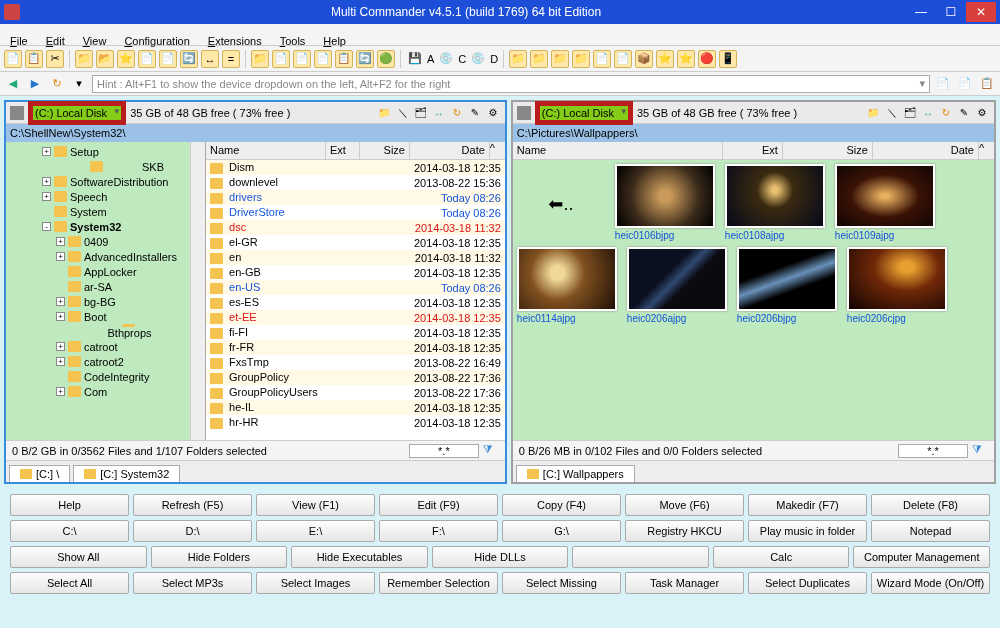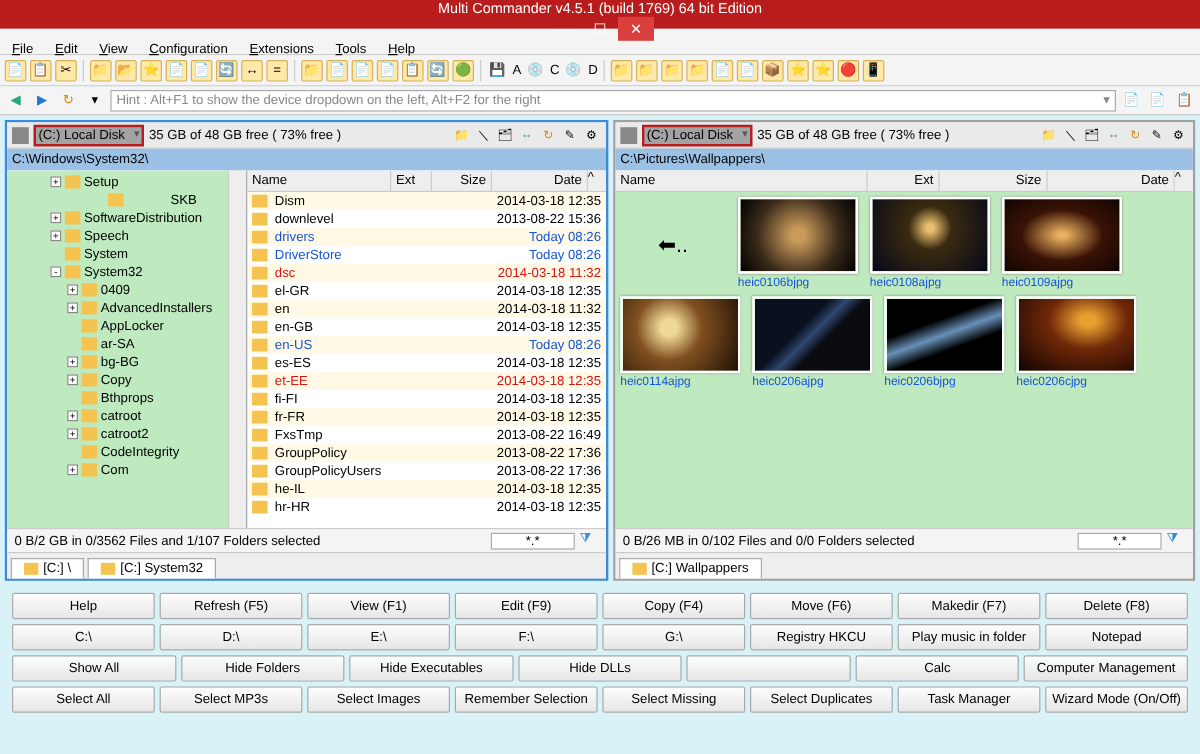--- a/index.html
+++ b/index.html
@@ -1,49 +1,49 @@
 <!DOCTYPE html>
 <html><head>
 <meta charset="utf-8">
 <style>
 * { box-sizing: border-box; margin: 0; padding: 0; }
 body { font-family: "Segoe UI", Tahoma, sans-serif; font-size: 11px; background: #d9f2f7; width: 1000px; height: 628px; overflow: hidden; }
-.titlebar { background: #b91c1c; color: #fff; height: 24px; display: flex; align-items: center; padding: 0 4px; flex-direction: column; }
+.titlebar { background: #1d4ed8; color: #fff; height: 24px; display: flex; align-items: center; padding: 0 4px; }
 .titlebar .appicon { width: 16px; height: 16px; background: #c44; border-radius: 2px; margin-right: 6px; }
 .titlebar .title { flex: 1; text-align: center; font-size: 12px; }
 .winbtns { display: flex; }
 .winbtn { width: 30px; height: 20px; display: flex; align-items: center; justify-content: center; color: #fff; font-size: 12px; }
 .winbtn.close { background: #d9403d; }
 .menubar { background: #f4f4f4; height: 22px; display: flex; align-items: center; padding: 0 6px; gap: 10px; border-bottom: 1px solid #ccc; }
 .menuitem { padding: 2px 4px; margin-top: 12px; }
 .menuitem u { text-decoration: underline; }
 .toolbar { background: #f4f4f4; height: 26px; display: flex; align-items: center; padding: 0 4px; gap: 3px; border-bottom: 1px solid #ccc; overflow: hidden; }
 .tbtn { width: 18px; height: 18px; display: inline-flex; align-items: center; justify-content: center; font-size: 11px; border: 1px solid transparent; }
 .tbtn.ico { background: #ffe8a8; border: 1px solid #d4b25a; border-radius: 2px; }
 .tsep { width: 1px; height: 18px; background: #ccc; margin: 0 2px; }
 .navbar { background: #f4f4f4; height: 24px; display: flex; align-items: center; padding: 0 4px; gap: 4px; border-bottom: 1px solid #ccc; }
 .navbtn { width: 18px; height: 18px; display: inline-flex; align-items: center; justify-content: center; }
 .addrbox { flex: 1; height: 18px; border: 1px solid #aaa; background: #fff; padding: 0 4px; display: flex; align-items: center; color: #888; font-size: 11px; }
 .panels { display: flex; height: 392px; padding: 4px; gap: 4px; }
 .panel { flex: 1; border: 2px solid #3a8bd9; background: #fff; display: flex; flex-direction: column; }
 .panel.right { border-color: #a0a0a0; }
 .driverow { background: #eaeaea; height: 22px; display: flex; align-items: center; padding: 0 4px; gap: 4px; font-size: 11px; border-bottom: 1px solid #ccc; }
 .driveico { width: 14px; height: 14px; background: #888; }
-.drivesel { border: 2px solid #b91c1c; background: #a3a3a3; padding: 1px 14px 1px 2px; font-size: 11px; position: relative; }
+.drivesel { border: 5px solid #b91c1c; background: #84cc16; padding: 1px 14px 1px 2px; font-size: 11px; position: relative; }
 .drivesel::after { content: "▾"; position: absolute; right: 2px; top: 0; font-size: 9px; color: #555; }
 .drivestats { flex: 1; }
 .drvt { display: flex; gap: 2px; }
 .drvbtn { width: 16px; height: 16px; display: inline-flex; align-items: center; justify-content: center; font-size: 10px; }
 .pathbar { background: #9bc2e6; height: 18px; padding: 0 4px; display: flex; align-items: center; font-size: 11px; }
 .splitbody { flex: 1; display: flex; overflow: hidden; }
 .tree { width: 200px; background: #bfe9bf; border-right: 1px solid #aaa; overflow: hidden; font-size: 11px; padding: 2px; position: relative; }
 .tnode { display: flex; align-items: center; height: 15px; white-space: nowrap; }
 .texp { width: 9px; height: 9px; border: 1px solid #888; background: #fff; font-size: 8px; line-height: 7px; text-align: center; margin-right: 3px; }
 .tico { width: 13px; height: 11px; background: #f5c450; margin-right: 3px; border-radius: 1px; }
-.tlbl.bold { font-weight: normal; }
+.tlbl.bold { font-weight: bold; }
 .filelist { flex: 1; display: flex; flex-direction: column; overflow: hidden; }
 .flhdr { display: flex; background: #eee; border-bottom: 1px solid #ccc; height: 18px; font-size: 11px; }
 .flcol { border-right: 1px solid #ccc; padding: 2px 4px; }
 .flrows { flex: 1; overflow: hidden; }
 .flrow { display: flex; height: 15px; font-size: 11px; align-items: center; }
 .flrow:nth-child(odd) { background: #fff9e6; }
 .flrow:nth-child(even) { background: #fff; }
 .flrow.blue { color: #1454d9; }
 .flrow.red { color: #d91414; }
 .flcell { padding: 0 4px; overflow: hidden; white-space: nowrap; }
@@ -153,21 +153,21 @@
       <div class="drvt">
         <span class="drvbtn">📁</span>
         <span class="drvbtn">＼</span>
         <span class="drvbtn">🗂</span>
         <span class="drvbtn" style="color:#2a7">↔</span>
         <span class="drvbtn" style="color:#d80">↻</span>
         <span class="drvbtn">✎</span>
         <span class="drvbtn">⚙</span>
       </div>
     </div>
-    <div class="pathbar">C:\Windows\System32\</div>
+    <div class="pathbar">C:\ShellNew\System32\</div>
     <div class="splitbody">
       <div class="tree" id="left-tree">
           <div class="tnode" style="padding-left: 34px;">
             <span class="texp">+</span>
             <span class="tico"></span>
             <span class="tlbl">Setup</span>
           </div>
           <div class="tnode" style="padding-left: 34px; gap: 36px;">
             <span style="width:12px;display:inline-block"></span>
             <span class="tico"></span>
@@ -214,23 +214,23 @@
             <span class="tlbl">ar-SA</span>
           </div>
           <div class="tnode" style="padding-left: 48px;">
             <span class="texp">+</span>
             <span class="tico"></span>
             <span class="tlbl">bg-BG</span>
           </div>
           <div class="tnode" style="padding-left: 48px;">
             <span class="texp">+</span>
             <span class="tico"></span>
-            <span class="tlbl">Copy</span>
-          </div>
-          <div class="tnode" style="padding-left: 48px;">
+            <span class="tlbl">Boot</span>
+          </div>
+          <div class="tnode" style="padding-left: 48px; flex-direction: column;">
             <span style="width:12px;display:inline-block"></span>
             <span class="tico"></span>
             <span class="tlbl">Bthprops</span>
           </div>
           <div class="tnode" style="padding-left: 48px;">
             <span class="texp">+</span>
             <span class="tico"></span>
             <span class="tlbl">catroot</span>
           </div>
           <div class="tnode" style="padding-left: 48px;">
@@ -536,17 +536,17 @@
       <div class="gbtn"></div>
       <div class="gbtn">Calc</div>
       <div class="gbtn">Computer Management</div>
     </div>
     <div class="btnrow">
       <div class="gbtn">Select All</div>
       <div class="gbtn">Select MP3s</div>
       <div class="gbtn">Select Images</div>
       <div class="gbtn">Remember Selection</div>
       <div class="gbtn">Select Missing</div>
+      <div class="gbtn">Task Manager</div>
       <div class="gbtn">Select Duplicates</div>
-      <div class="gbtn">Task Manager</div>
       <div class="gbtn">Wizard Mode (On/Off)</div>
     </div>
   </div>
 
 </body></html>

